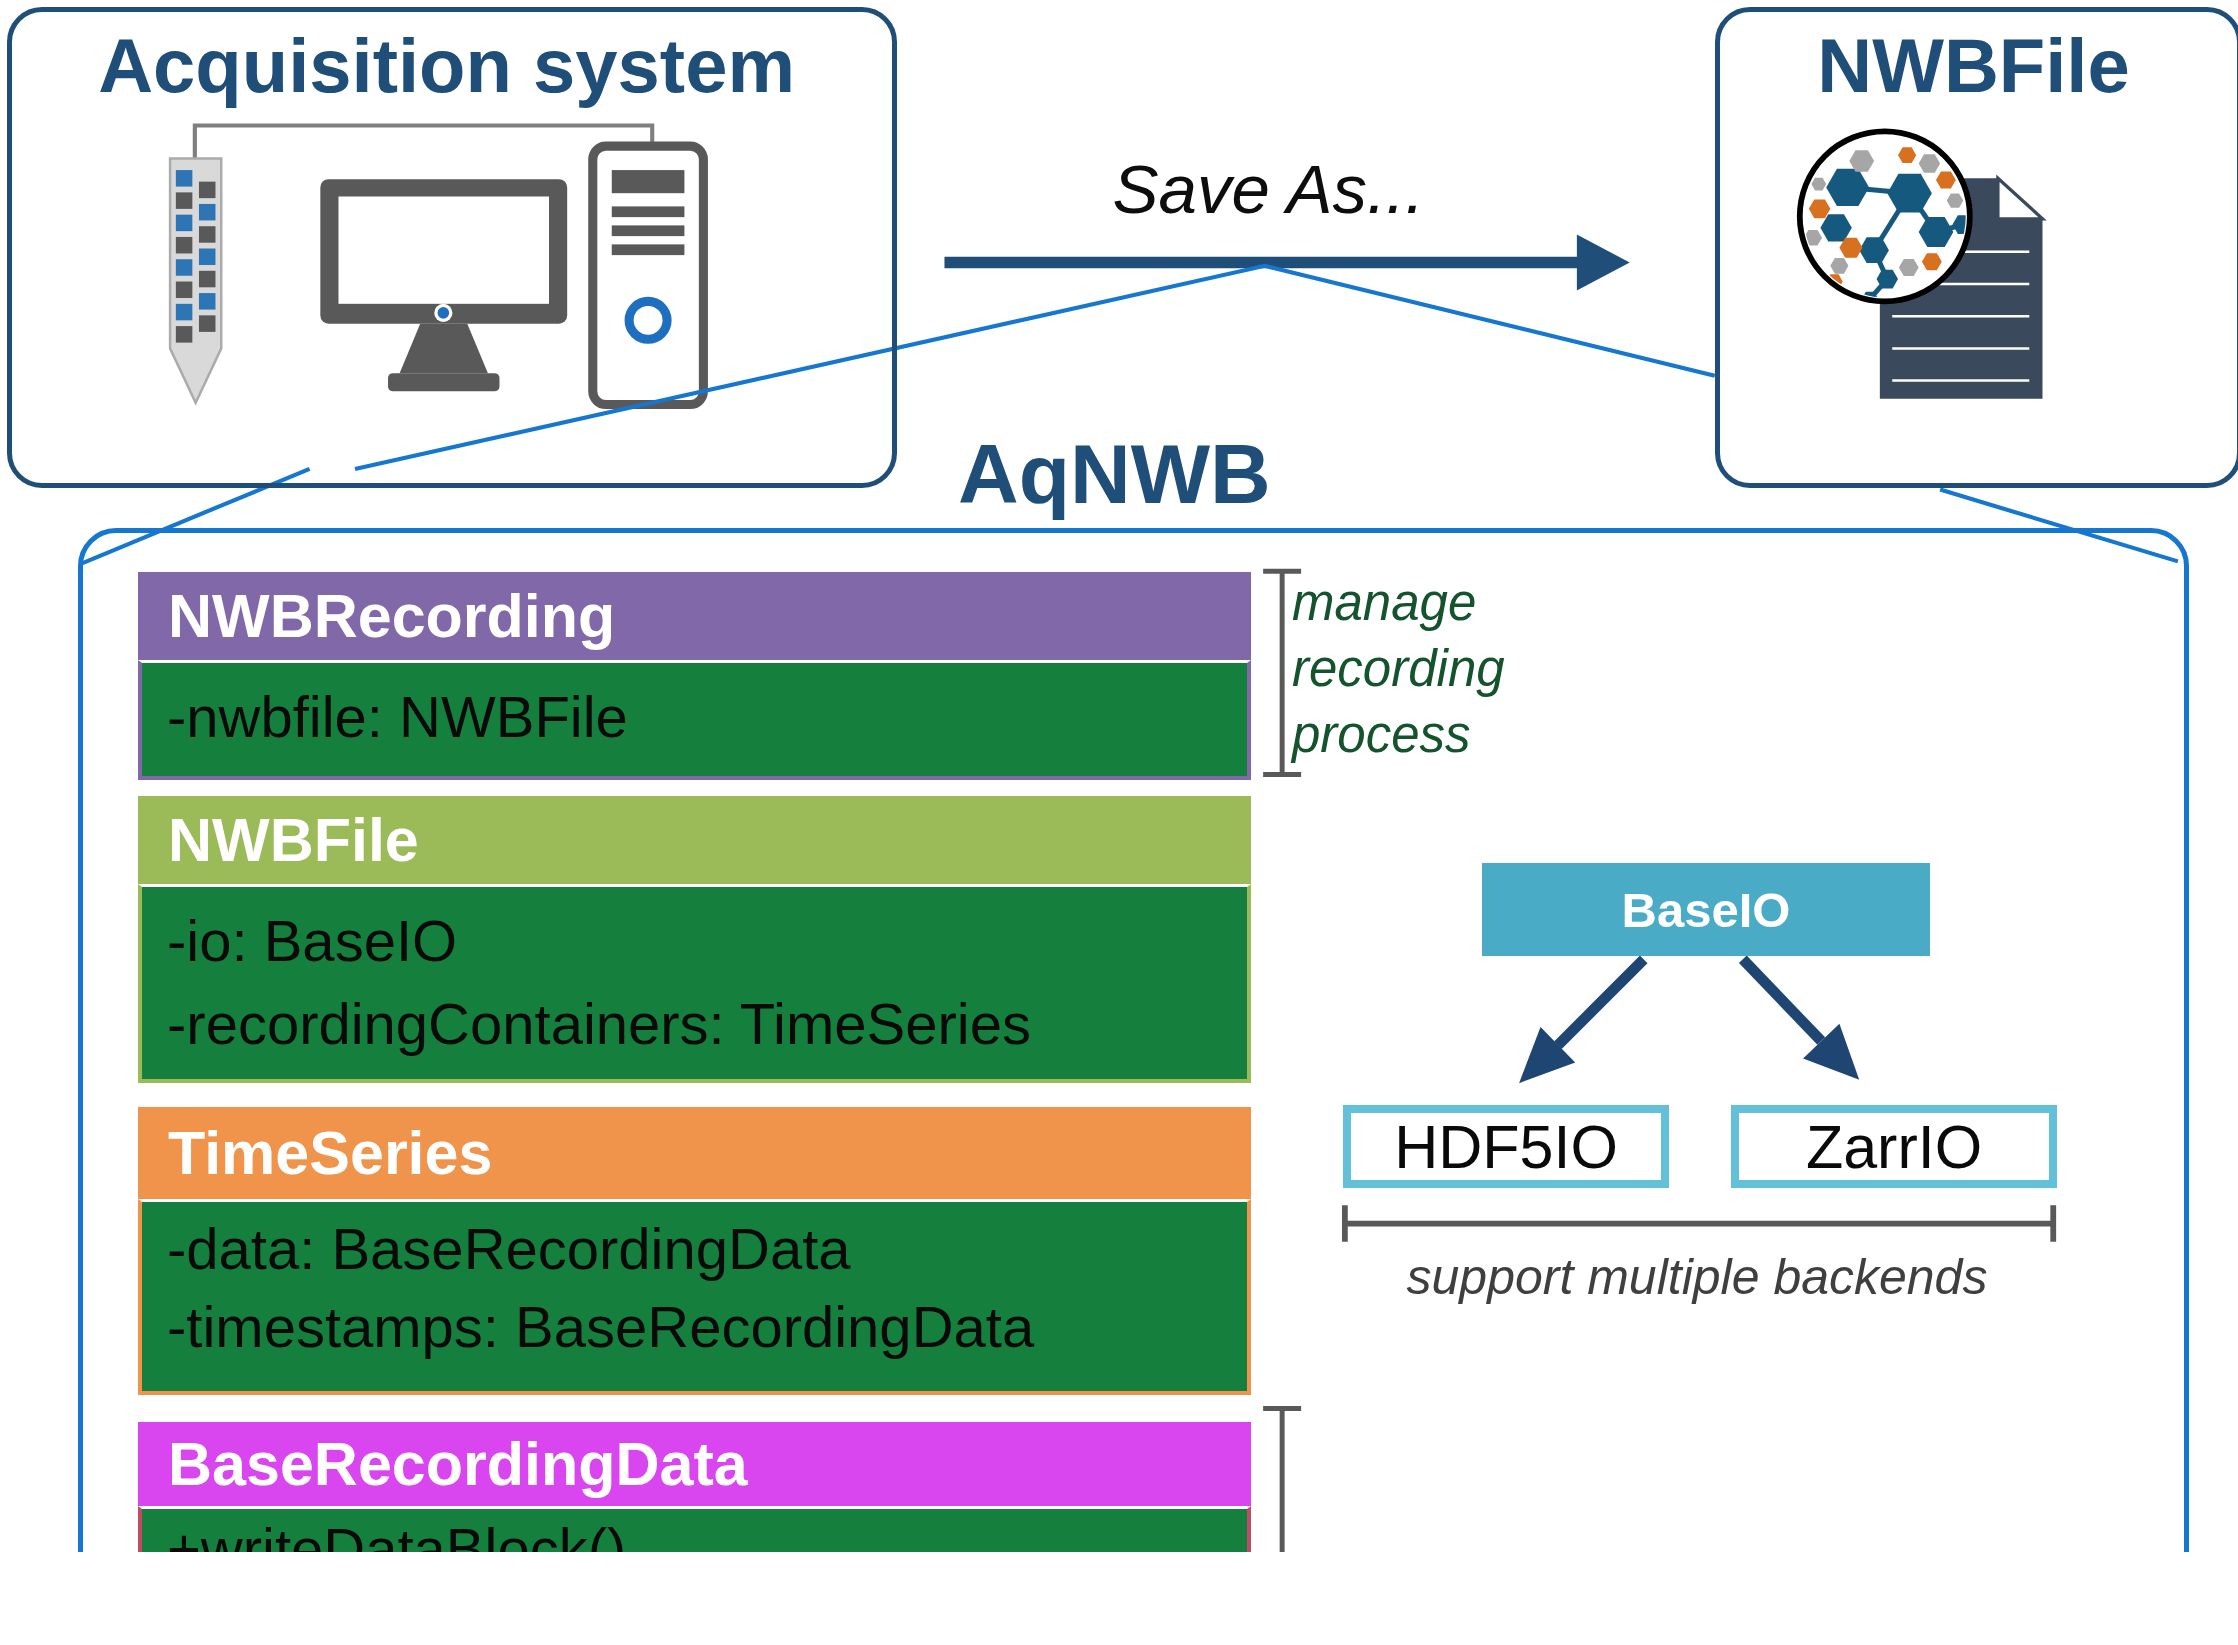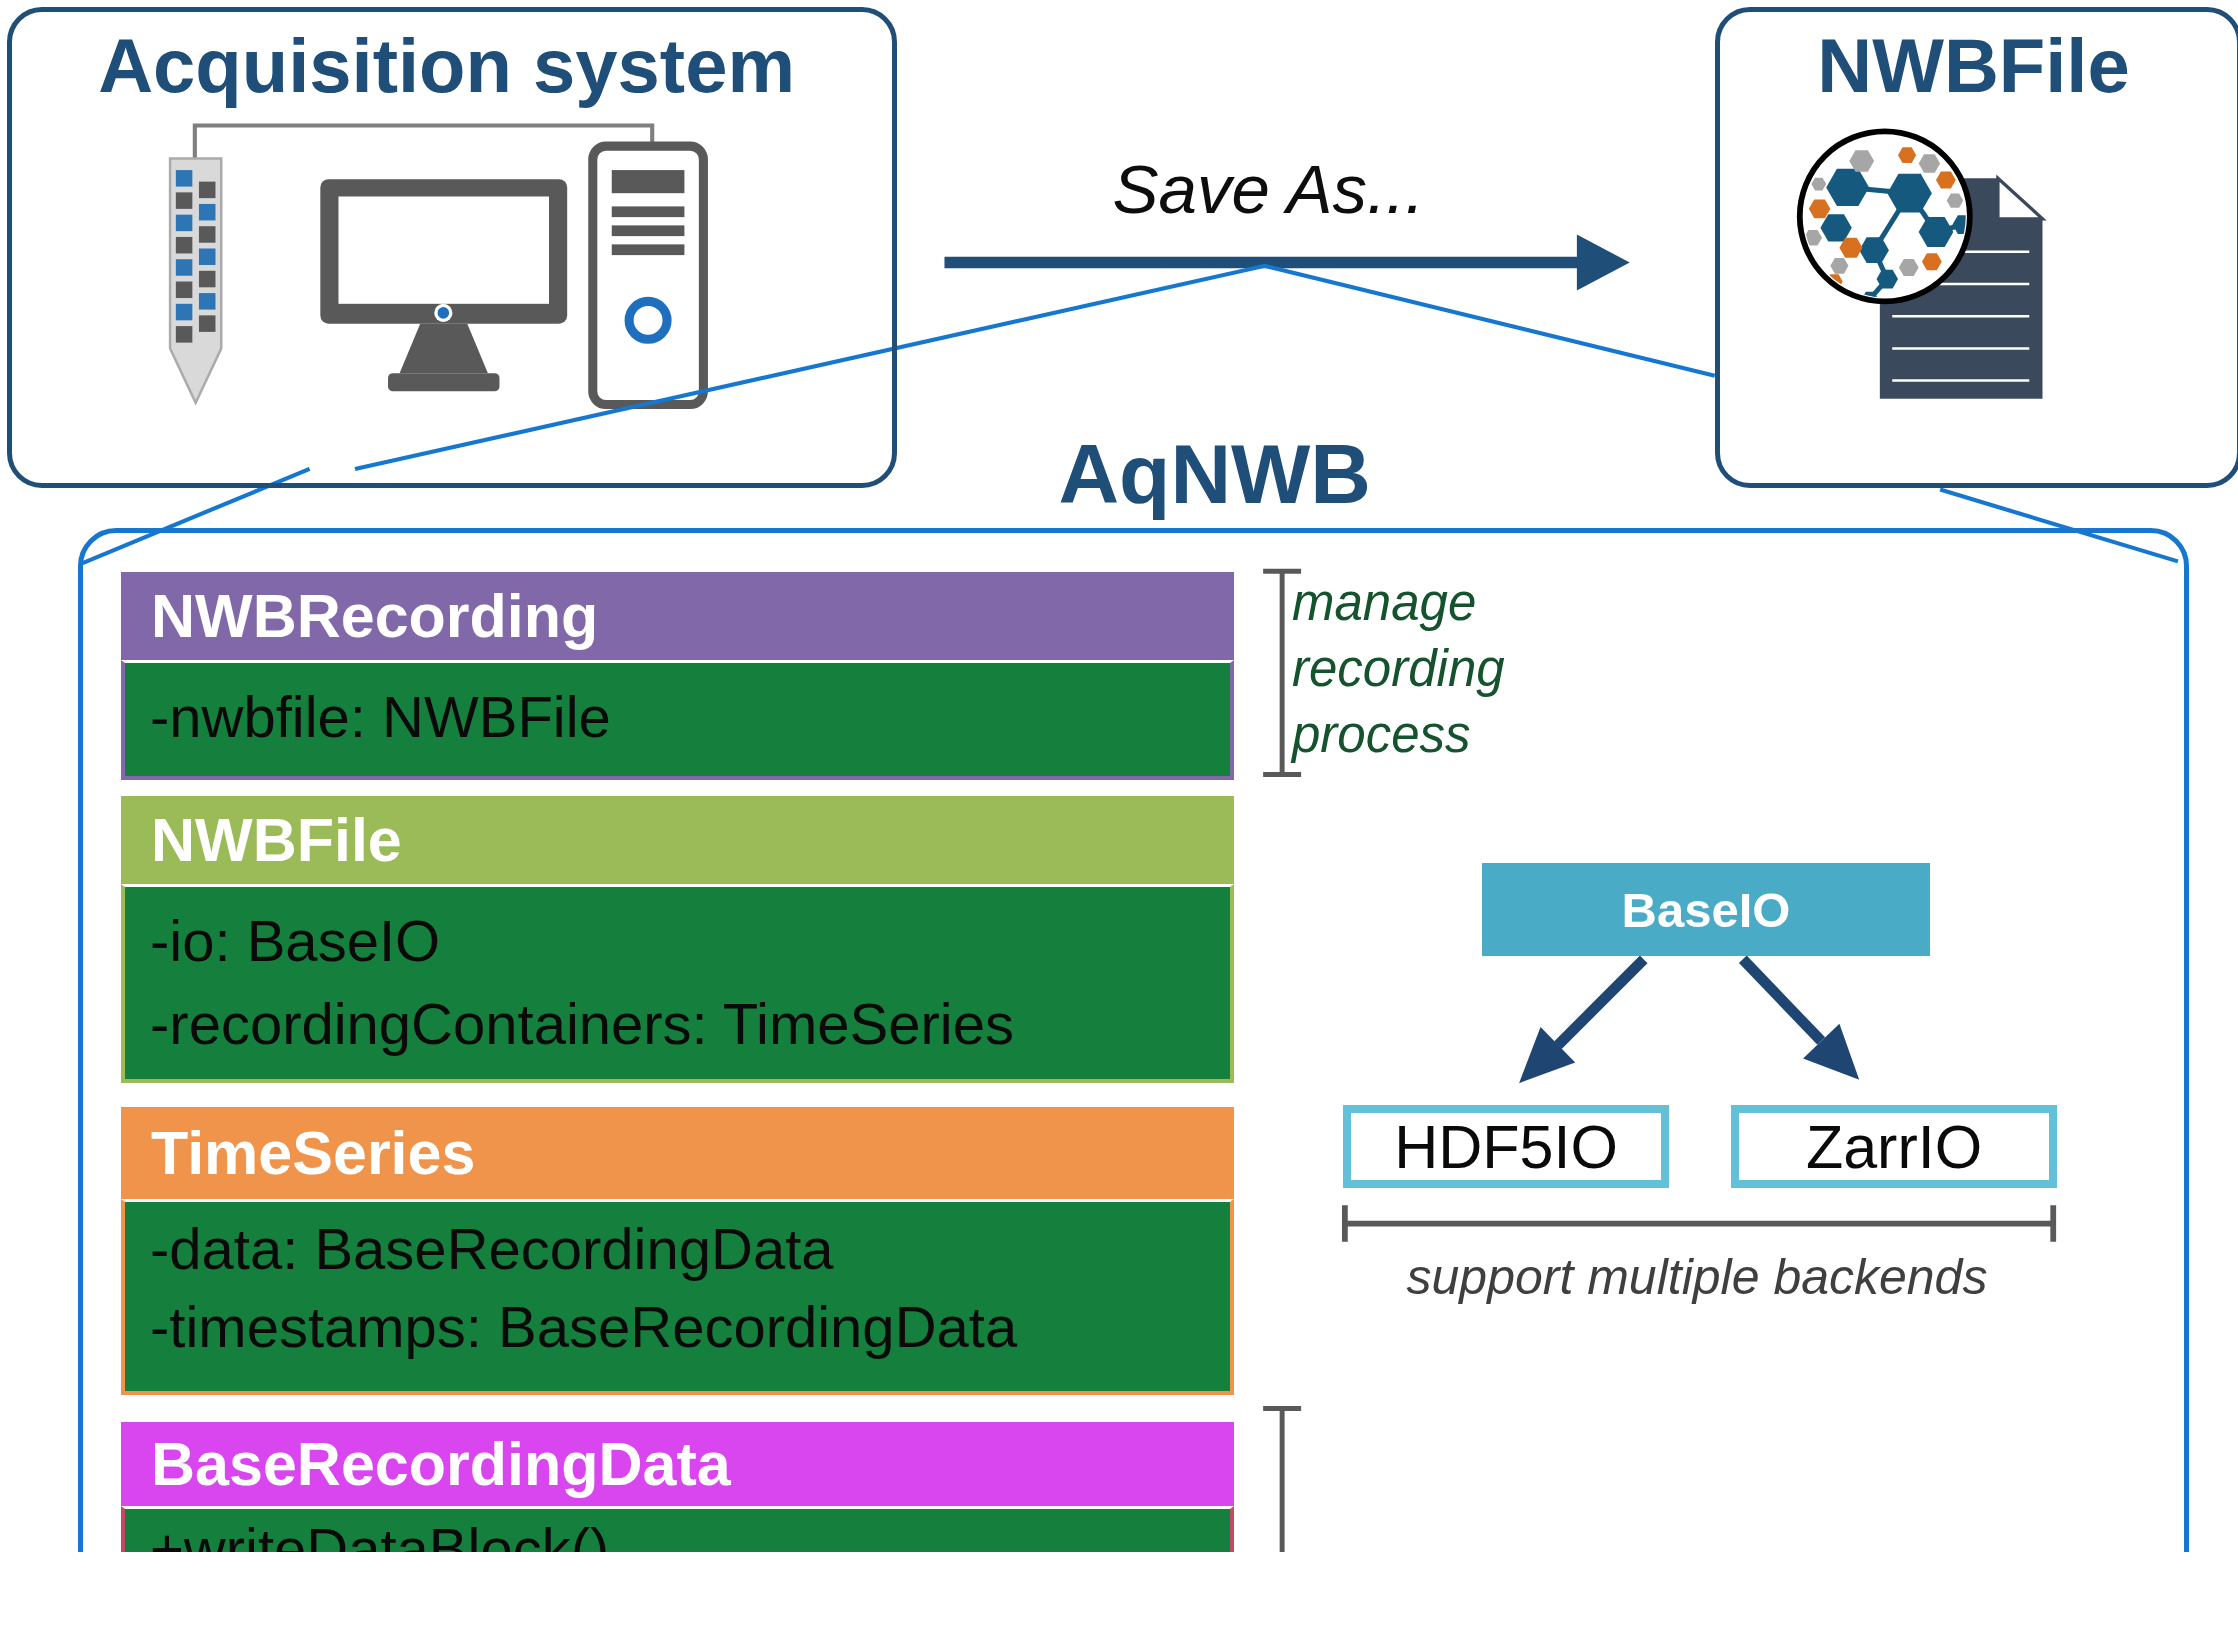--- a/index.html
+++ b/index.html
@@ -3,22 +3,22 @@
 <meta charset="utf-8">
 <style>
   html,body{margin:0;padding:0;background:#fff;}
   .canvas{position:relative;width:2239px;height:1552px;background:#ffffff;overflow:hidden;
           font-family:"Liberation Sans",sans-serif;}
   .layer{position:absolute;inset:0;}
   .top-box{position:absolute;border:5px solid #1F4E79;border-radius:35px;background:transparent;}
   .box-title{position:absolute;text-align:center;font-weight:bold;color:#1F4E79;font-size:76px;}
   .save-as{position:absolute;font-style:italic;color:#0d0d0d;font-size:69px;text-align:center;}
   .aqnwb-box{position:absolute;border:5px solid #1577D0;border-radius:38px;background:transparent;}
-  .aqnwb-title{position:absolute;text-align:right;font-weight:bold;color:#1F4E79;font-size:84px;}
-  .uml-class{position:absolute;left:121px;width:1113px;border-radius:14px;}
+  .aqnwb-title{position:absolute;text-align:left;font-weight:bold;color:#1F4E79;font-size:84px;}
+  .uml-class{position:absolute;left:138px;width:1113px;border-radius:14px;}
   .uml-header{box-sizing:border-box;display:flex;align-items:center;padding-left:30px;
               color:#ffffff;font-weight:bold;font-size:61px;}
   .uml-body{box-sizing:border-box;background:#15803d;border:4.1px solid #000;border-top:3.3px solid #ffffff;
             padding-left:25px;color:#0a0a0a;font-size:58px;}
   .annotation{position:absolute;font-style:italic;color:#14532d;font-size:51px;line-height:66px;}
   .annotation-center{position:absolute;font-style:italic;color:#3f3f3f;font-size:50px;text-align:center;}
   .io-base{position:absolute;display:flex;align-items:center;justify-content:center;
            color:#fff;font-weight:bold;font-size:49px;}
   .io-backend{position:absolute;box-sizing:border-box;background:#fff;border:8px solid #eab308;
               display:flex;align-items:center;justify-content:center;color:#0a0a0a;font-size:61px;}

